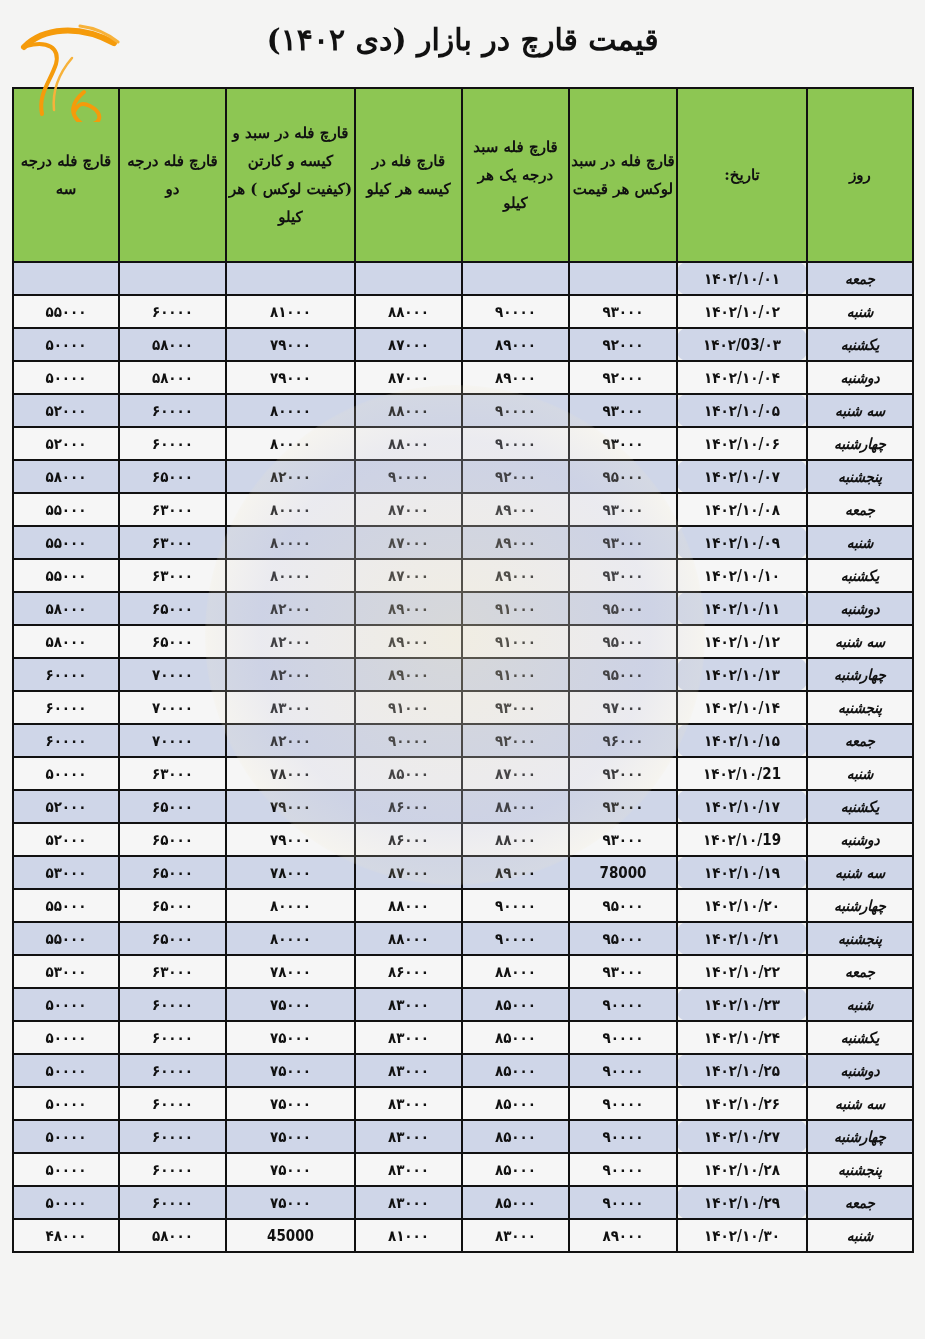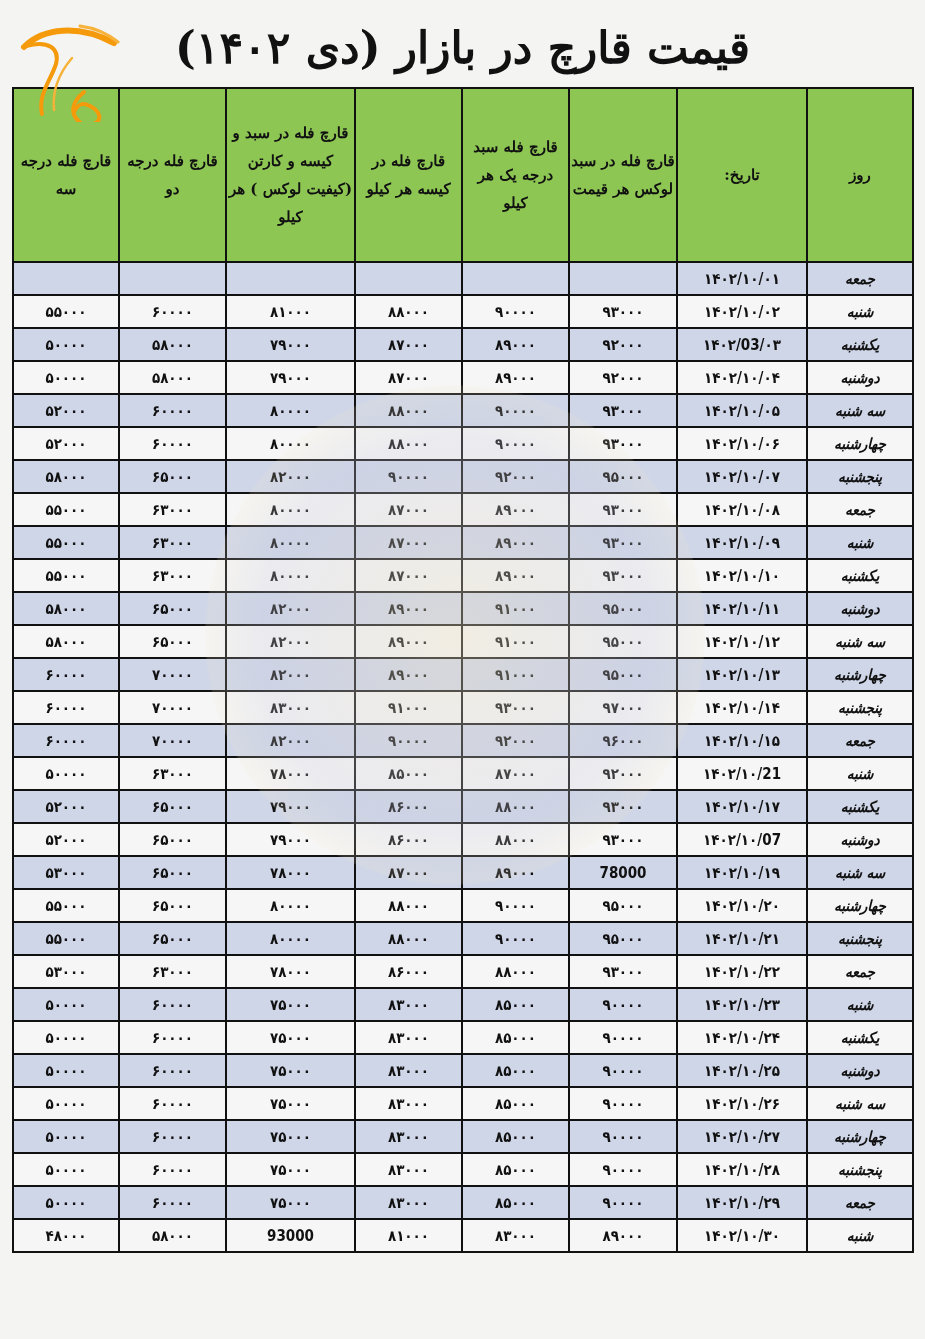--- a/index.html
+++ b/index.html
@@ -3,21 +3,21 @@
 <meta charset="utf-8">
 <style>
   html, body { margin: 0; padding: 0; }
   body {
     width: 925px; height: 1339px; background: #f4f4f3; position: relative; overflow: hidden;
     font-family: "DejaVu Sans", sans-serif;
   }
   .logo { position: absolute; left: 8px; top: 10px; width: 112px; height: 112px; z-index: 3; }
   .title {
     position: absolute; left: 0; right: 0; top: 22px; text-align: center;
-    font-family: "DejaVu Serif", serif; font-weight: bold; font-size: 44px; color: #111;
+    font-family: "DejaVu Serif", serif; font-weight: bold; font-size: 30px; color: #111;
     direction: rtl; letter-spacing: 0.5px;
   }
   .watermark {
     position: absolute; left: 205px; top: 385px; width: 500px; height: 500px; border-radius: 50%;
     background: radial-gradient(circle, rgba(230,220,190,0.35) 0%, rgba(200,200,220,0.25) 55%, rgba(240,230,200,0.15) 70%, rgba(0,0,0,0) 72%);
     z-index: 2; pointer-events: none;
   }
   table.grid {
     position: absolute; left: 12px; top: 87px; width: 900px; border-collapse: collapse;
     direction: rtl; table-layout: fixed; z-index: 1;
@@ -28,21 +28,21 @@
     background: #8dc653; height: 172px; font-weight: bold; font-size: 15px; line-height: 28px;
     color: #111; font-family: "DejaVu Serif", serif; vertical-align: middle;
   }
   table.grid td {
     height: 31px; font-size: 15px; font-weight: bold; color: #111;
     font-family: "DejaVu Sans Condensed", "DejaVu Sans", sans-serif;
   }
   tr.odd td { background: #cfd6e8; }
   tr.even td { background: #f6f6f6; }
   td.day { font-family: "DejaVu Serif", serif; font-size: 15px; font-style: italic; }
-  td.date { direction: ltr; letter-spacing: 0.5px; }
+  td.date { direction: ltr; letter-spacing: 0.5px; border-radius: 10px; }
 </style>
 </head>
 <body>
 
 <svg class="logo" viewBox="0 0 112 112">
   <path d="M16 37 C 35 18, 70 14, 106 33" stroke="#f59b0b" stroke-width="6" fill="none" stroke-linecap="round"></path>
   <path d="M72 16 C 88 18, 100 24, 110 32" stroke="#f7b23a" stroke-width="3" fill="none" stroke-linecap="round"></path>
   <path d="M18 36 C 40 30, 52 38, 48 54 C 42 72, 30 84, 34 104" stroke="#f59b0b" stroke-width="4" fill="none" stroke-linecap="round"></path>
   <path d="M64 48 C 52 62, 44 80, 46 100" stroke="#f7b23a" stroke-width="2.5" fill="none" stroke-linecap="round"></path>
   <path d="M76 82 C 64 92, 60 104, 74 114 C 92 118, 98 104, 82 96 C 74 92, 70 94, 66 102" stroke="#f59b0b" stroke-width="4" fill="none" stroke-linecap="round"></path>
@@ -241,21 +241,21 @@
         <td class="date">۱۴۰۲/۱۰/۱۷</td>
         <td>۹۳۰۰۰</td>
         <td>۸۸۰۰۰</td>
         <td>۸۶۰۰۰</td>
         <td>۷۹۰۰۰</td>
         <td>۶۵۰۰۰</td>
         <td>۵۲۰۰۰</td>
       </tr>
       <tr class="even">
         <td class="day">دوشنبه</td>
-        <td class="date">۱۴۰۲/۱۰/07</td>
+        <td class="date">۱۴۰۲/۱۰/19</td>
         <td>۹۳۰۰۰</td>
         <td>۸۸۰۰۰</td>
         <td>۸۶۰۰۰</td>
         <td>۷۹۰۰۰</td>
         <td>۶۵۰۰۰</td>
         <td>۵۲۰۰۰</td>
       </tr>
       <tr class="odd">
         <td class="day">سه شنبه</td>
         <td class="date">۱۴۰۲/۱۰/۱۹</td>
@@ -365,18 +365,18 @@
         <td>۷۵۰۰۰</td>
         <td>۶۰۰۰۰</td>
         <td>۵۰۰۰۰</td>
       </tr>
       <tr class="even">
         <td class="day">شنبه</td>
         <td class="date">۱۴۰۲/۱۰/۳۰</td>
         <td>۸۹۰۰۰</td>
         <td>۸۳۰۰۰</td>
         <td>۸۱۰۰۰</td>
-        <td>93000</td>
+        <td>45000</td>
         <td>۵۸۰۰۰</td>
         <td>۴۸۰۰۰</td>
       </tr>
     </tbody>
 </table>
 
 </body></html>

